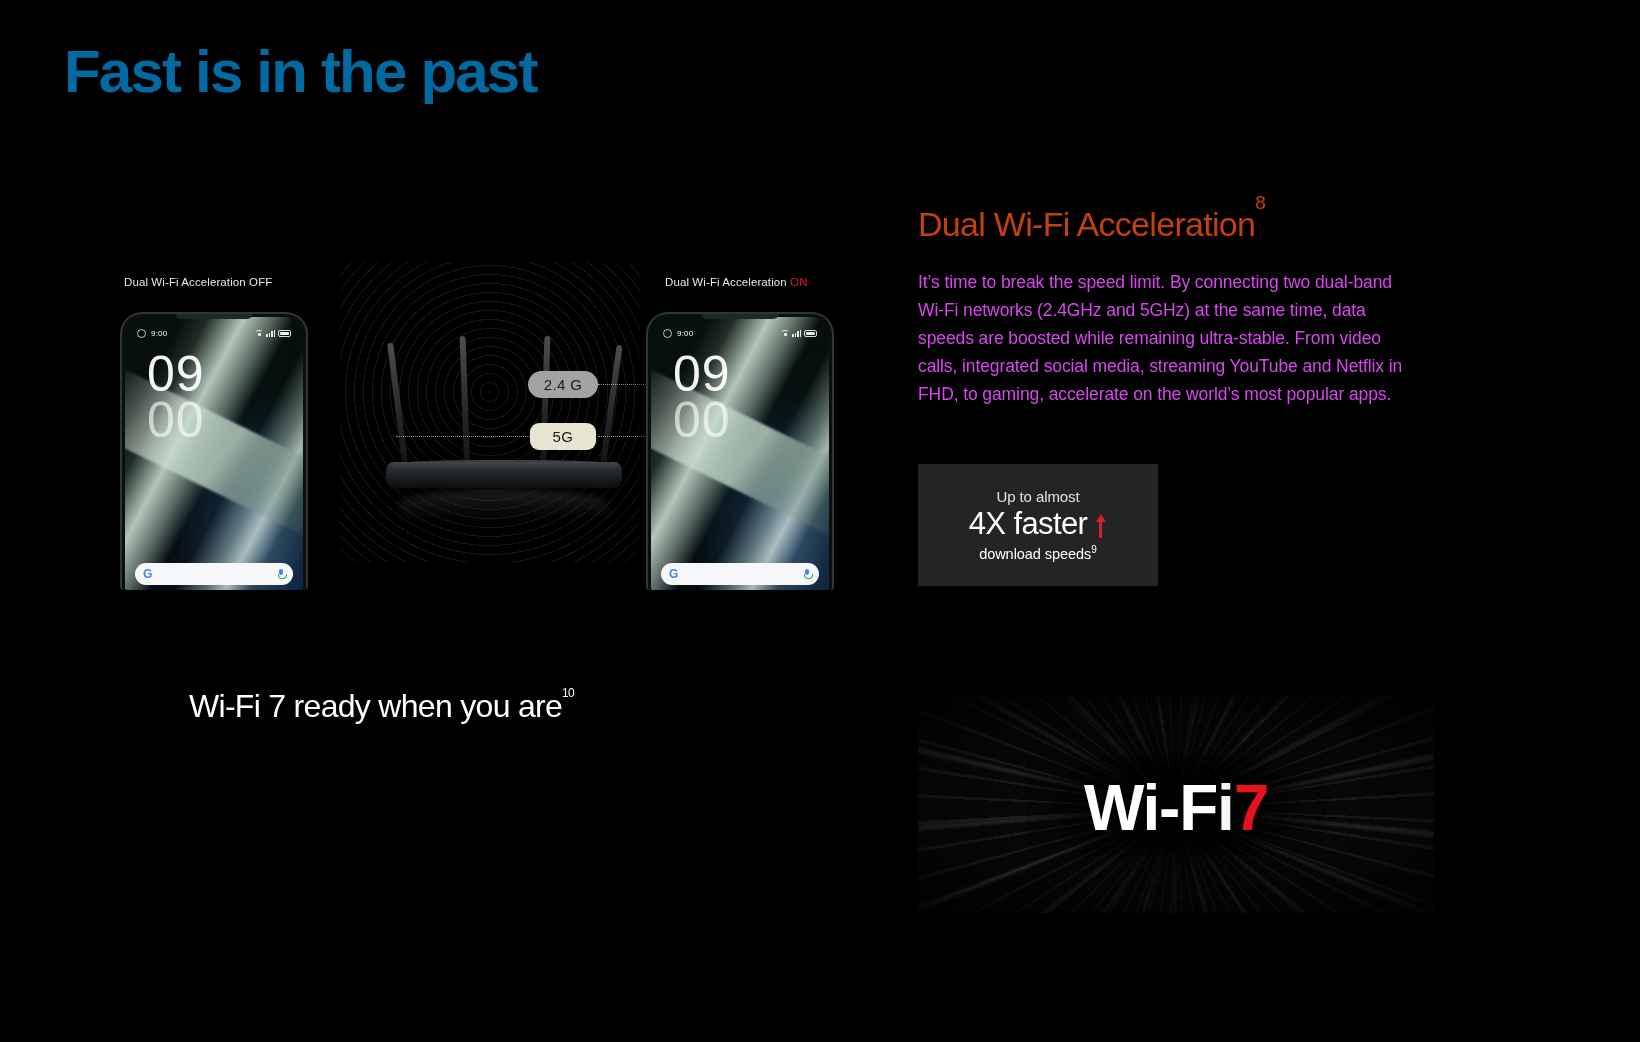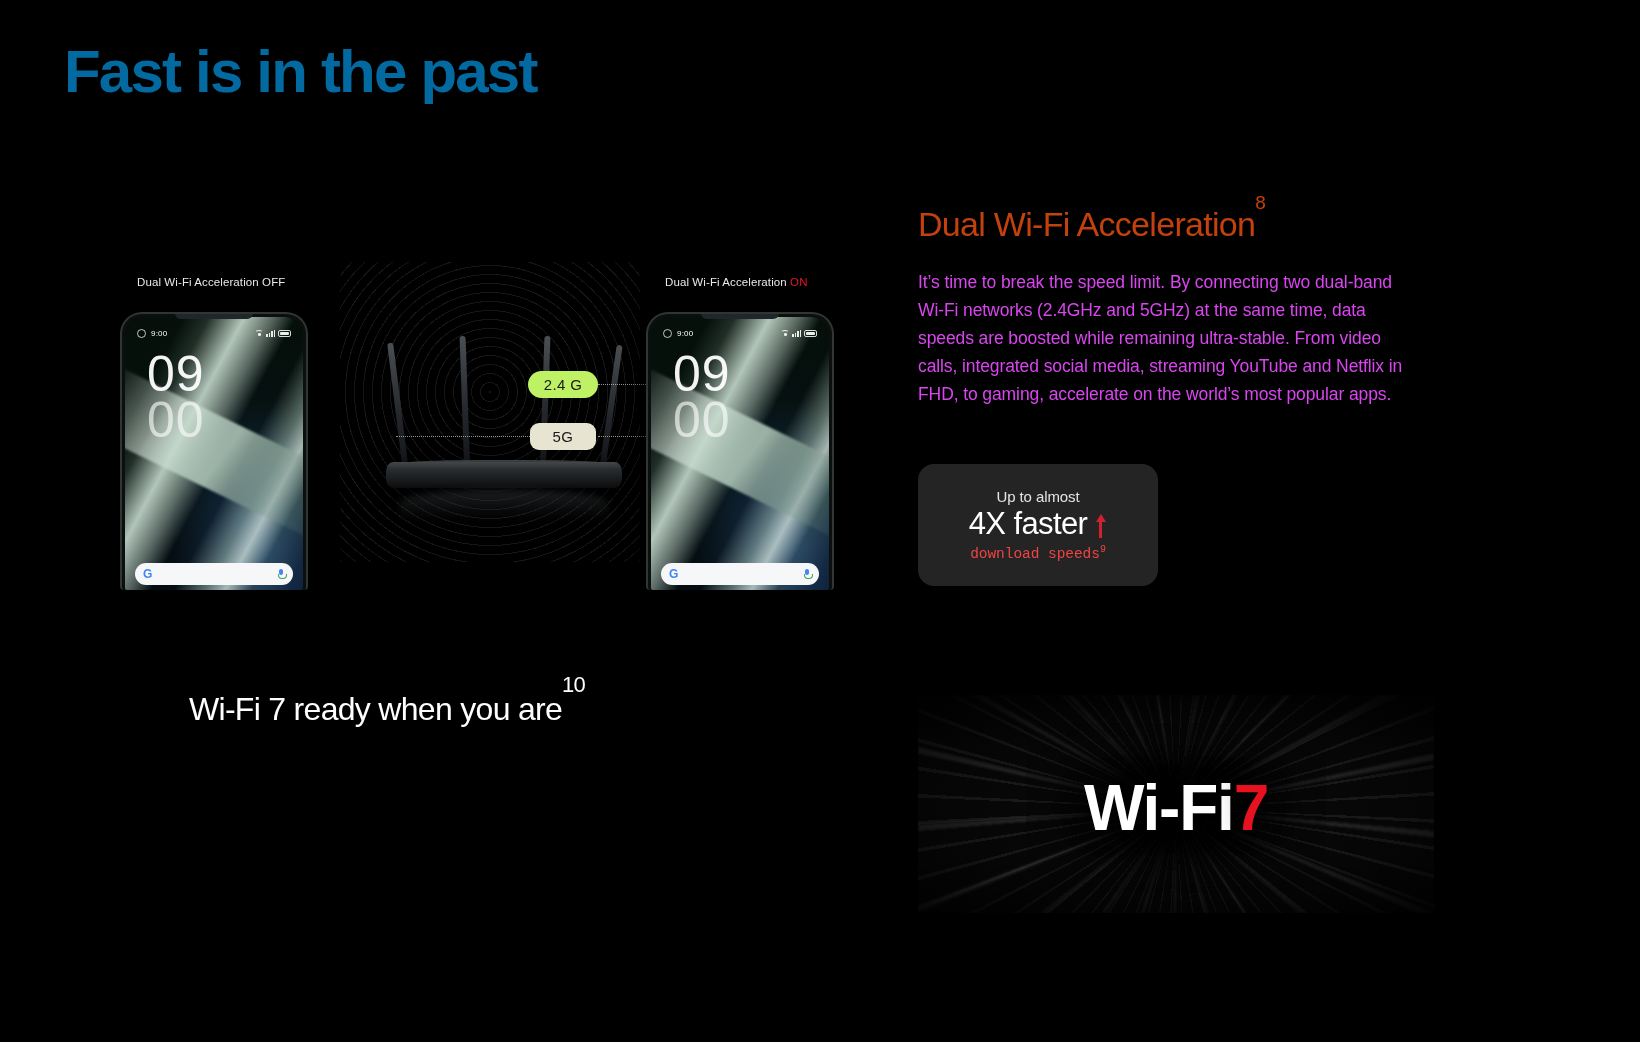--- a/index.html
+++ b/index.html
@@ -40,21 +40,21 @@
   }
 
   .device-caption {
     position: absolute;
     top: 14px;
     font-size: 11.5px;
     letter-spacing: 0.1px;
     color: #e9e9e9;
     white-space: nowrap;
   }
-  .device-caption.off { left: 47px; }
+  .device-caption.off { left: 34px; }
   .device-caption.on  { left: 575px; }
   .device-caption .on-word { color: #e8162a; }
 
   
   .ring-field {
     position: absolute;
     left: 250px;
     top: 0px;
     width: 300px;
     height: 300px;
@@ -327,21 +327,21 @@
     justify-content: center;
     height: 27px;
     border-radius: 14px;
     font-size: 15px;
     letter-spacing: 0.4px;
     color: #191919;
     z-index: 8;
   }
   .band-pill.p24 {
     left: 438px; top: 109px; width: 70px;
-    background: #bef264;
+    background: #a3a3a3;
   }
   .band-pill.p5 {
     left: 440px; top: 161px; width: 66px;
     background: #e8e4d2;
     border-radius: 9px;
   }
 
   
   .feature-block {
     position: absolute;
@@ -373,21 +373,20 @@
     left: 918px;
     top: 464px;
     width: 240px;
     height: 122px;
     background: #242424;
     display: flex;
     flex-direction: column;
     align-items: center;
     justify-content: center;
     gap: 3px;
-    border-radius: 16px;
   }
   .stat-top {
     font-size: 15px;
     color: #e4e4e4;
     letter-spacing: -0.1px;
   }
   .stat-main {
     display: flex;
     align-items: center;
     gap: 7px;
@@ -413,41 +412,40 @@
     content: "";
     position: absolute;
     left: 1.2px; top: 4px;
     width: 0; height: 0;
     border-bottom: 8px solid #cf2130;
     border-left: 5px solid transparent;
     border-right: 5px solid transparent;
   }
   .stat-sub {
     font-size: 14.5px;
-    color: #ef4444;
+    color: #ffffff;
     letter-spacing: -0.05px;
-    font-family: Liberation Mono, monospace;
   }
   .stat-sub sup { font-size: 10px; }
 
   
   .wifi7-block {
     position: absolute;
     left: 189px;
     top: 688px;
     width: 560px;
   }
   .wifi7-title {
     font-size: 32px;
     font-weight: 400;
     letter-spacing: -0.7px;
     color: #ffffff;
     white-space: nowrap;
   }
-  .wifi7-title sup { font-size: 22px; top: -0.72em; position: relative; }
+  .wifi7-title sup { font-size: 12px; top: -0.72em; position: relative; }
   .wifi7-body {
     margin-top: 24px;
     font-size: 17.5px;
     line-height: 27.5px;
     color: #f2f2f2;
     letter-spacing: -0.1px;
     width: 440px;
   }
 
   

